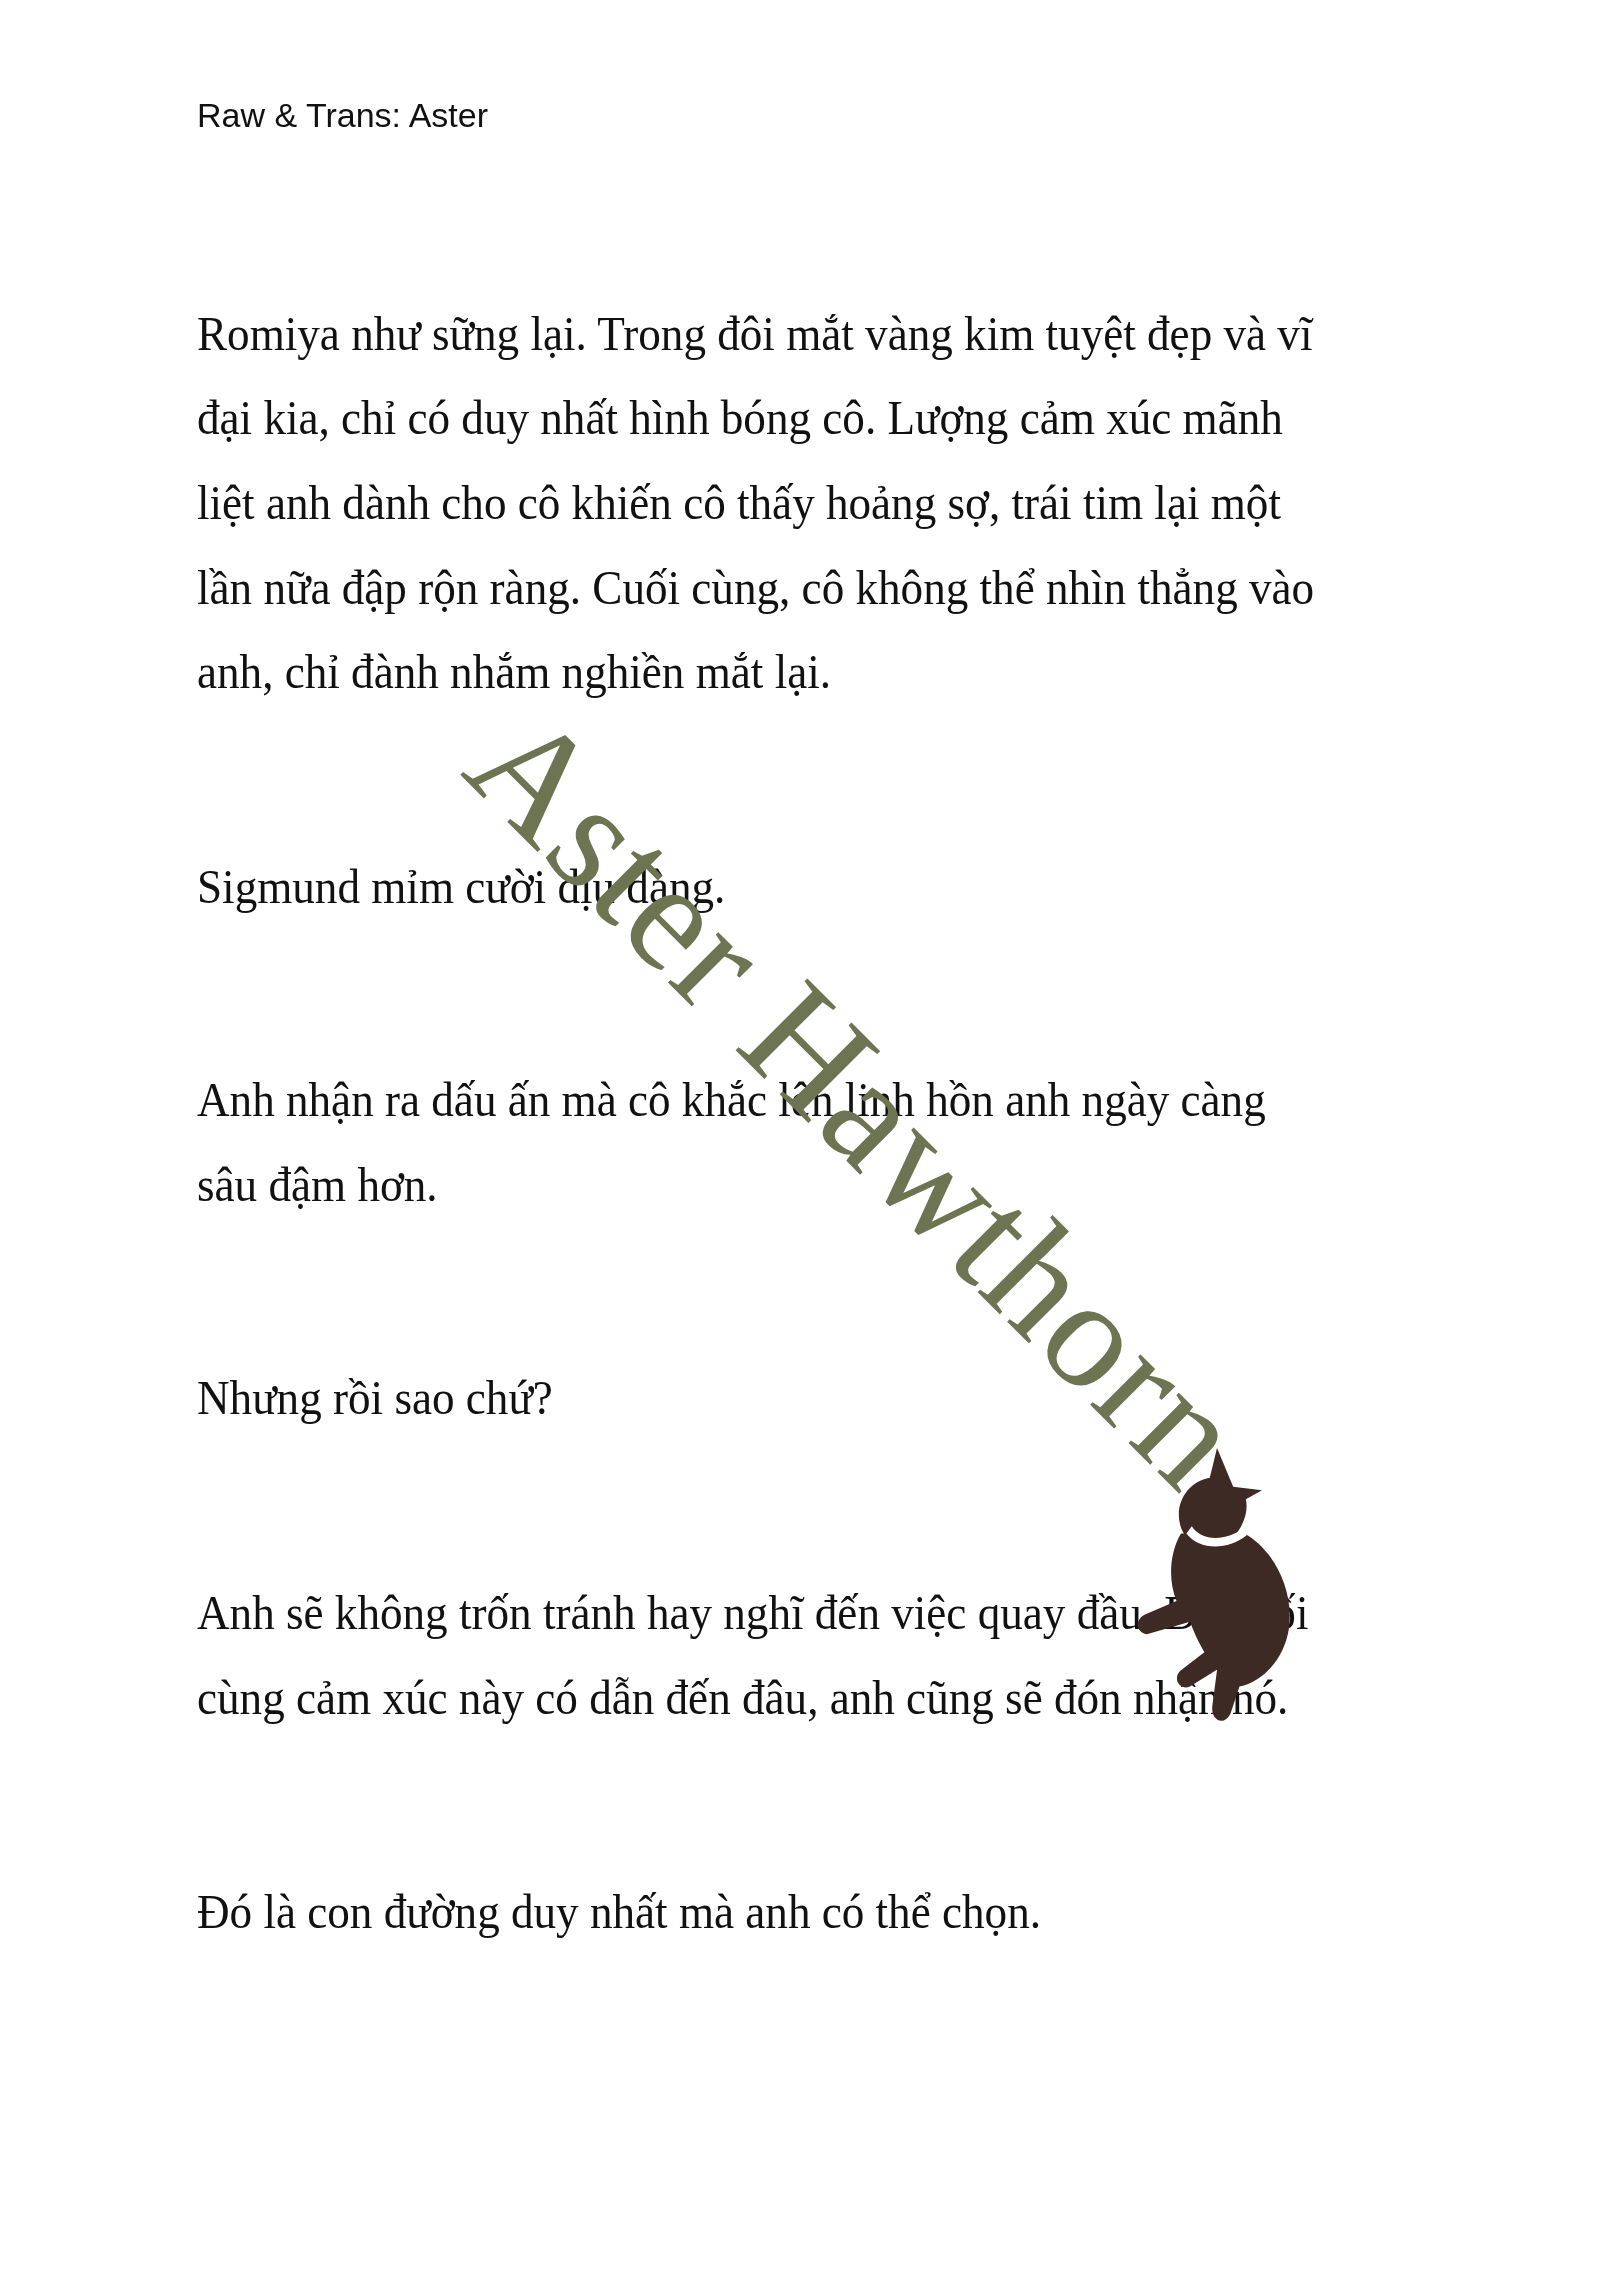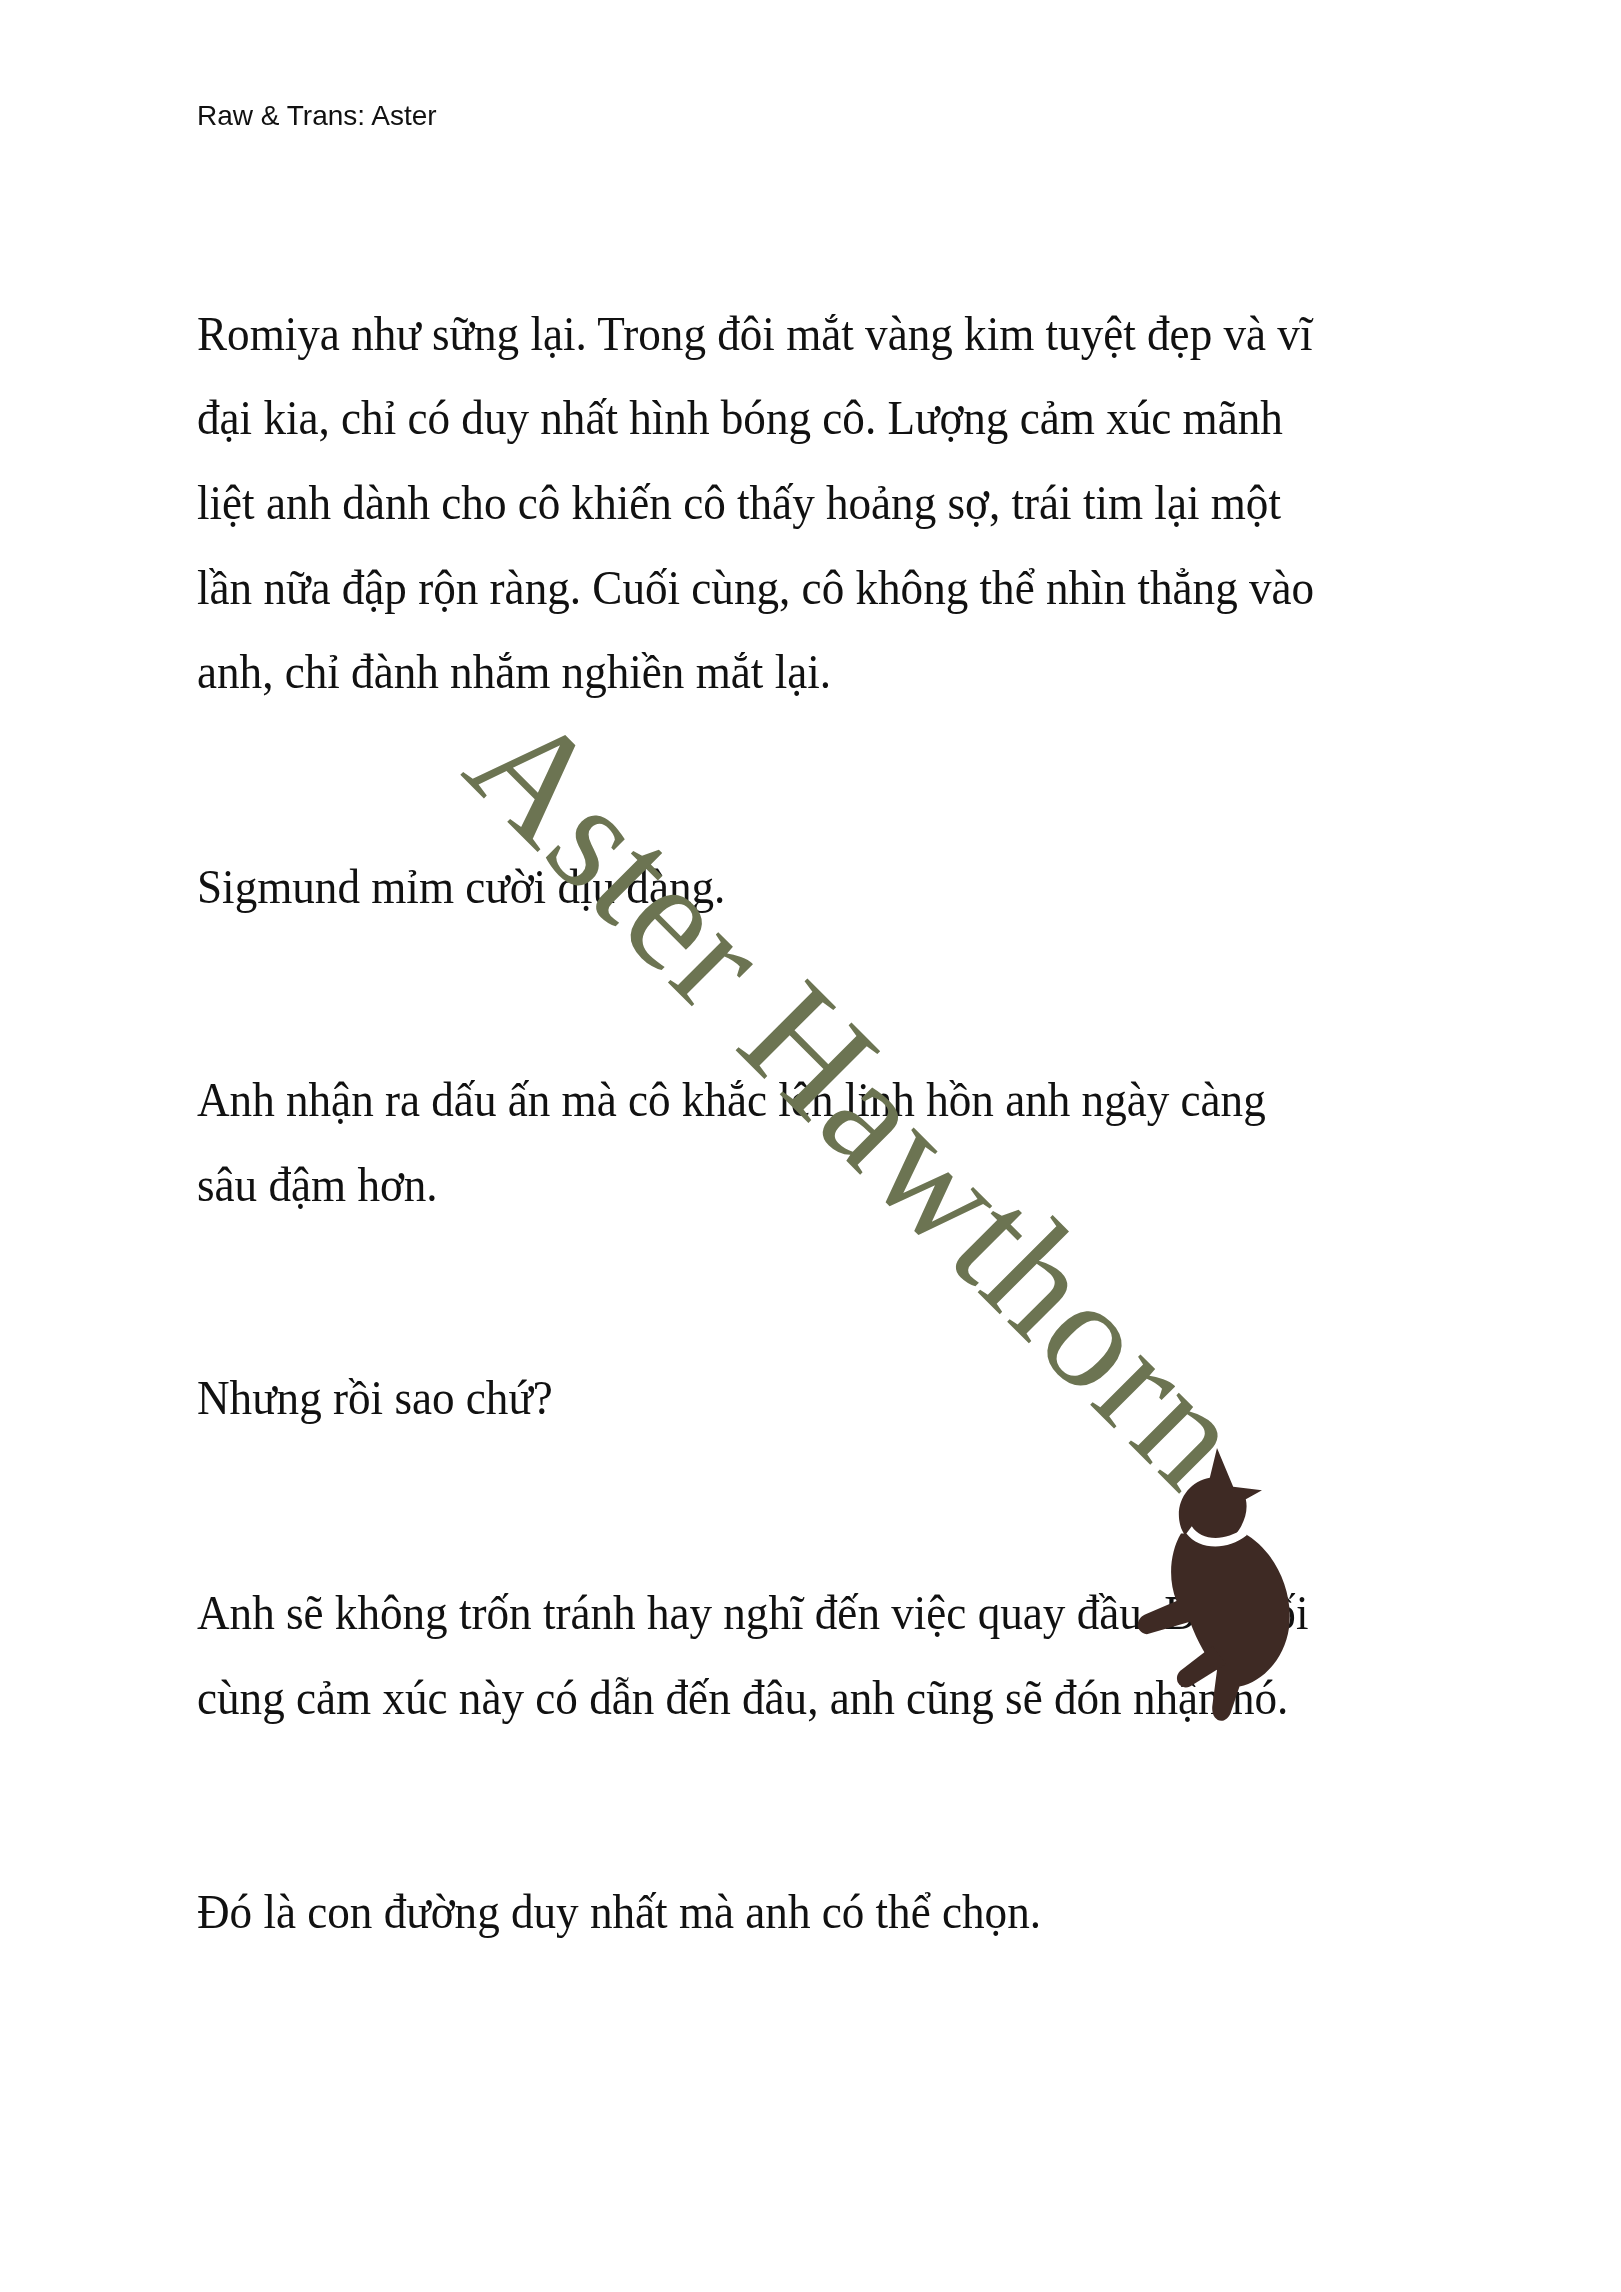--- a/index.html
+++ b/index.html
@@ -1,19 +1,19 @@
 <!DOCTYPE html>
 <html><head>
 <meta charset="utf-8">
 <style>
   html, body { margin:0; padding:0; background:#ffffff; }
   body { width:1621px; height:2293px; position:relative; overflow:hidden; }
   .header {
     position:absolute; left:197px; top:98px;
-    font-family:"Liberation Sans", sans-serif; font-size:28px; color:#111;
+    font-family:"Liberation Sans", sans-serif; font-size:34px; color:#111;
     line-height:35px; white-space:nowrap;
   }
   .line {
     position:absolute; left:197px;
     font-family:"Liberation Serif", serif; font-size:48px; color:#111;
     line-height:59px; white-space:nowrap;
     transform:scaleX(0.94); transform-origin:left center;
   }
   .watermark {
     position:absolute; left:245px; top:1029px;

